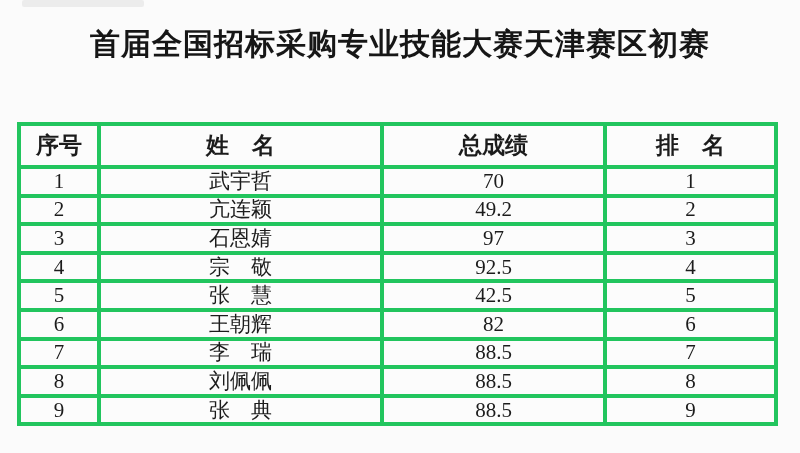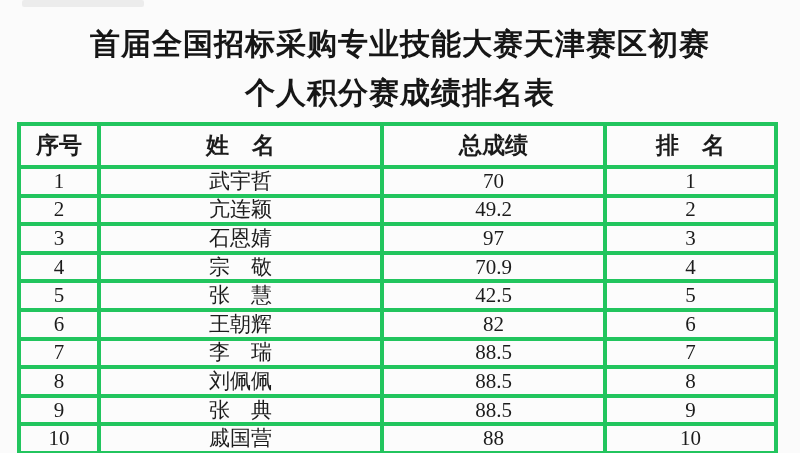--- a/index.html
+++ b/index.html
@@ -80,21 +80,20 @@
   }
 </style>
 </head>
 <body>
 
 <div class="page">
 
   <div class="scan-artifact"></div>
 
   <div class="title-line1">首届全国招标采购专业技能大赛天津赛区初赛</div>
-  <div class="title-line2">个人积分赛成绩排名表</div>
 
   <table class="rank-table">
     <colgroup>
       <col style="width:80px">
       <col style="width:283px">
       <col style="width:223px">
       <col style="width:171px">
     </colgroup>
     <thead>
       <tr>
@@ -119,21 +118,21 @@
       </tr>
       <tr>
         <td class="num-cell">3</td>
         <td>石恩婧</td>
         <td class="num-cell">97</td>
         <td class="num-cell">3</td>
       </tr>
       <tr>
         <td class="num-cell">4</td>
         <td>宗　敬</td>
-        <td class="num-cell">70.9</td>
+        <td class="num-cell">92.5</td>
         <td class="num-cell">4</td>
       </tr>
       <tr>
         <td class="num-cell">5</td>
         <td>张　慧</td>
         <td class="num-cell">42.5</td>
         <td class="num-cell">5</td>
       </tr>
       <tr>
         <td class="num-cell">6</td>
@@ -152,22 +151,16 @@
         <td>刘佩佩</td>
         <td class="num-cell">88.5</td>
         <td class="num-cell">8</td>
       </tr>
       <tr>
         <td class="num-cell">9</td>
         <td>张　典</td>
         <td class="num-cell">88.5</td>
         <td class="num-cell">9</td>
       </tr>
-      <tr>
-        <td class="num-cell">10</td>
-        <td>戚国营</td>
-        <td class="num-cell">88</td>
-        <td class="num-cell">10</td>
-      </tr>
     </tbody>
   </table>
 
 </div>
 
 </body></html>

